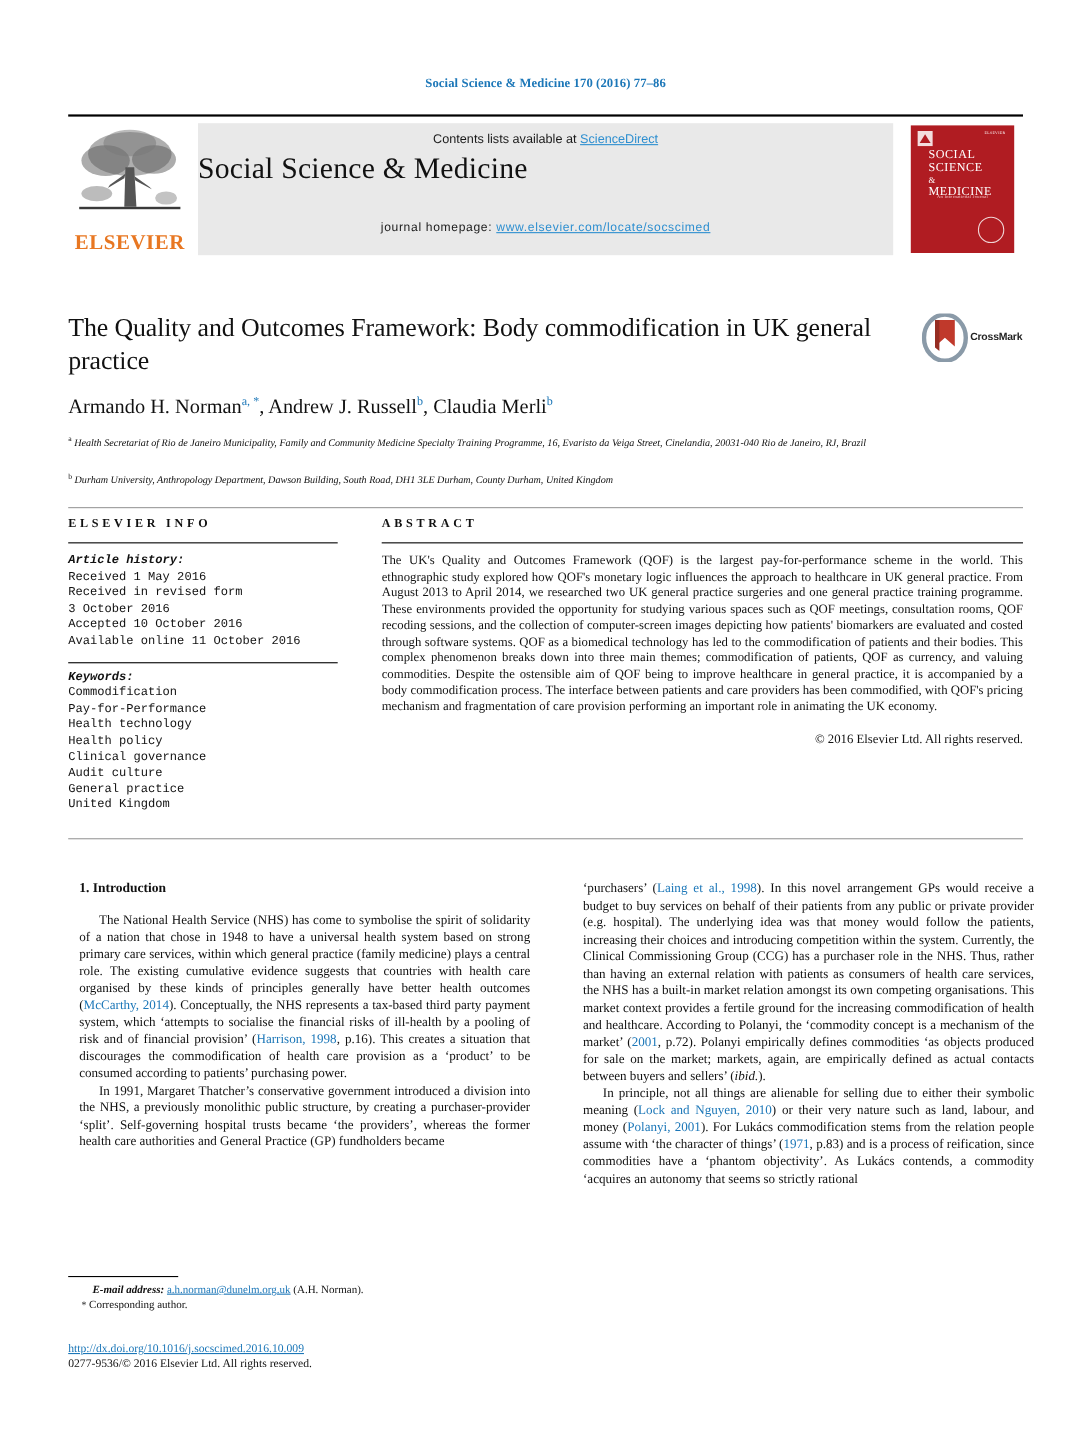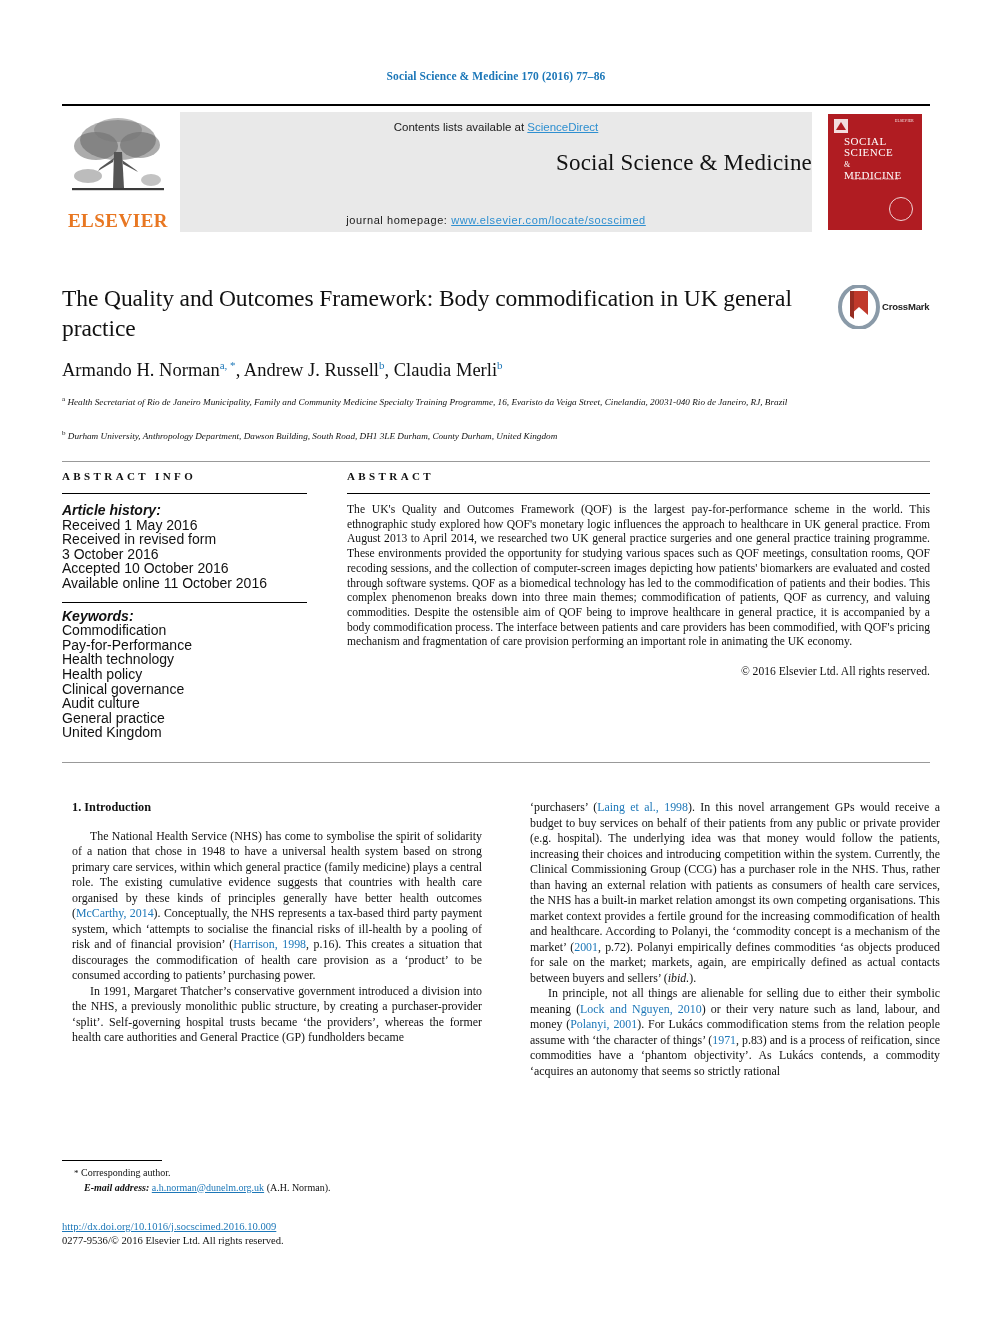--- a/index.html
+++ b/index.html
@@ -79,30 +79,30 @@
     text-align: center;
     font-family: "Liberation Sans", sans-serif;
     font-size: 11.5px;
     color: #1a1a1a;
   }
   .contents-line .sd {
     color: #2e8fd0;
   }
   .journal-name {
     position: absolute;
-    top: 38px; left: 0; width: 100%;
-    text-align: right;
-    font-family: "Liberation Serif", serif;
-    font-size: 23px;
+    top: 26px; left: 0; width: 100%;
+    text-align: left;
+    font-family: "Liberation Serif", serif;
+    font-size: 27px;
     color: #111;
     letter-spacing: 0.2px;
   }
   .homepage-line {
     position: absolute;
-    bottom: 6px; left: 0; width: 100%;
+    bottom: 19px; left: 0; width: 100%;
     text-align: center;
     font-family: "Liberation Sans", sans-serif;
     font-size: 11px;
     letter-spacing: 0.6px;
     color: #1a1a1a;
   }
   .homepage-line .url {
     color: #2e8fd0;
   }
   .cover-thumb {
@@ -249,22 +249,22 @@
   .rule {
     border-top: 1.6px solid #000;
     margin-top: 11px;
   }
   .cols {
     display: flex;
     margin-top: 9px;
   }
   .col-left {
     width: 245px; flex: 0 0 245px;
-    font-family: Liberation Sans, sans-serif;
-    font-size: 14px;
+    font-family: Liberation Mono, monospace;
+    font-size: 11px;
     line-height: 14.6px;
     color: #111;
   }
   .col-left .lbl {
     font-style: italic;
     font-weight: bold;
   }
   .kw-rule {
     border-top: 1px solid #000;
     margin: 11px 0 6px 0;
@@ -444,21 +444,21 @@
       <span class="mark">b</span>
       <span>Durham University, Anthropology Department, Dawson Building, South Road, DH1 3LE Durham, County Durham, United Kingdom</span>
     </div>
   </div>
 
   <div class="section-rule-top"></div>
 
   <div class="infoabs">
     <div class="heads">
       <div class="head-left">
-        <div class="kicker">ABSTRACT INFO</div>
+        <div class="kicker">ELSEVIER INFO</div>
         <div class="rule"></div>
       </div>
       <div class="head-right">
         <div class="kicker">ABSTRACT</div>
         <div class="rule"></div>
       </div>
     </div>
 
     <div class="cols">
       <div class="col-left">
@@ -507,29 +507,29 @@
         ‘purchasers’ (<a class="ref" href="#">Laing et al., 1998</a>). In this novel arrangement GPs would receive a budget to buy services on behalf of their patients from any public or private provider (e.g. hospital). The underlying idea was that money would follow the patients, increasing their choices and introducing competition within the system. Currently, the Clinical Commissioning Group (CCG) has a purchaser role in the NHS. Thus, rather than having an external relation with patients as consumers of health care services, the NHS has a built-in market relation amongst its own competing organisations. This market context provides a fertile ground for the increasing commodification of health and healthcare. According to Polanyi, the ‘commodity concept is a mechanism of the market’ (<a class="ref" href="#">2001</a>, p.72). Polanyi empirically defines commodities ‘as objects produced for sale on the market; markets, again, are empirically defined as actual contacts between buyers and sellers’ (<i>ibid.</i>).
       </p>
       <p>
         In principle, not all things are alienable for selling due to either their symbolic meaning (<a class="ref" href="#">Lock and Nguyen, 2010</a>) or their very nature such as land, labour, and money (<a class="ref" href="#">Polanyi, 2001</a>). For Lukács commodification stems from the relation people assume with ‘the character of things’ (<a class="ref" href="#">1971</a>, p.83) and is a process of reification, since commodities have a ‘phantom objectivity’. As Lukács contends, a commodity ‘acquires an autonomy that seems so strictly rational
       </p>
     </div>
   </div>
 
   <div class="footnote">
     <div class="fn-rule"></div>
-    <div class="fn-line">
-      <span class="fn-star">*</span>
-      <span>Corresponding author.</span>
-    </div>
     <div class="fn-line" style="padding-left:22px">
       <span class="fn-ital">E-mail address:</span>
       <a class="mail" href="#">a.h.norman@dunelm.org.uk</a>
       <span>(A.H. Norman).</span>
     </div>
+    <div class="fn-line">
+      <span class="fn-star">*</span>
+      <span>Corresponding author.</span>
+    </div>
   </div>
 
   <div class="doi-block">
     <a class="doi-link" href="#">http://dx.doi.org/10.1016/j.socscimed.2016.10.009</a>
     <div class="issn">0277-9536/© 2016 Elsevier Ltd. All rights reserved.</div>
   </div>
 
 </div>
 
 </body></html>

